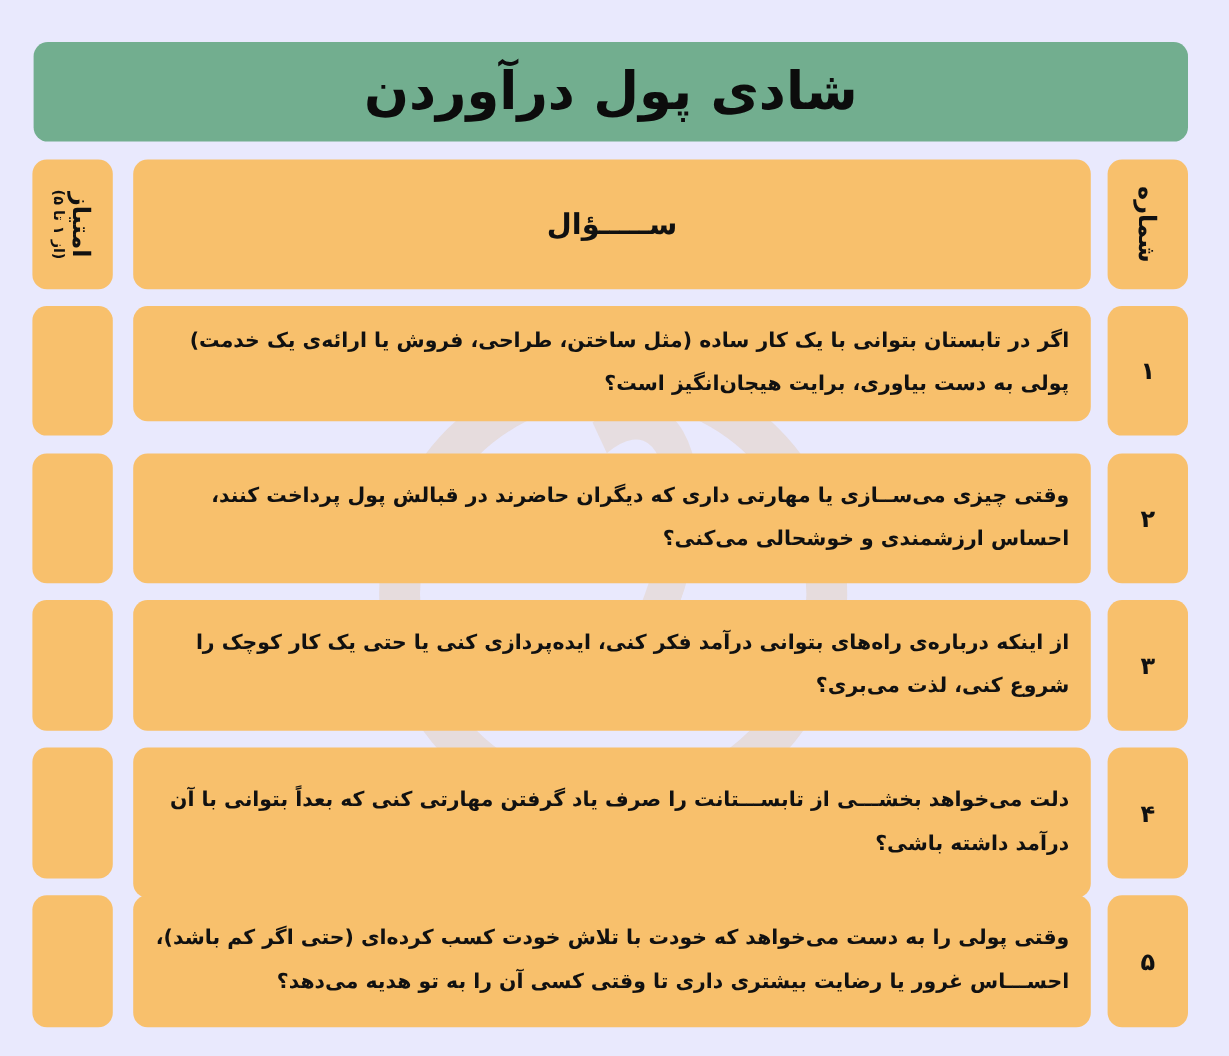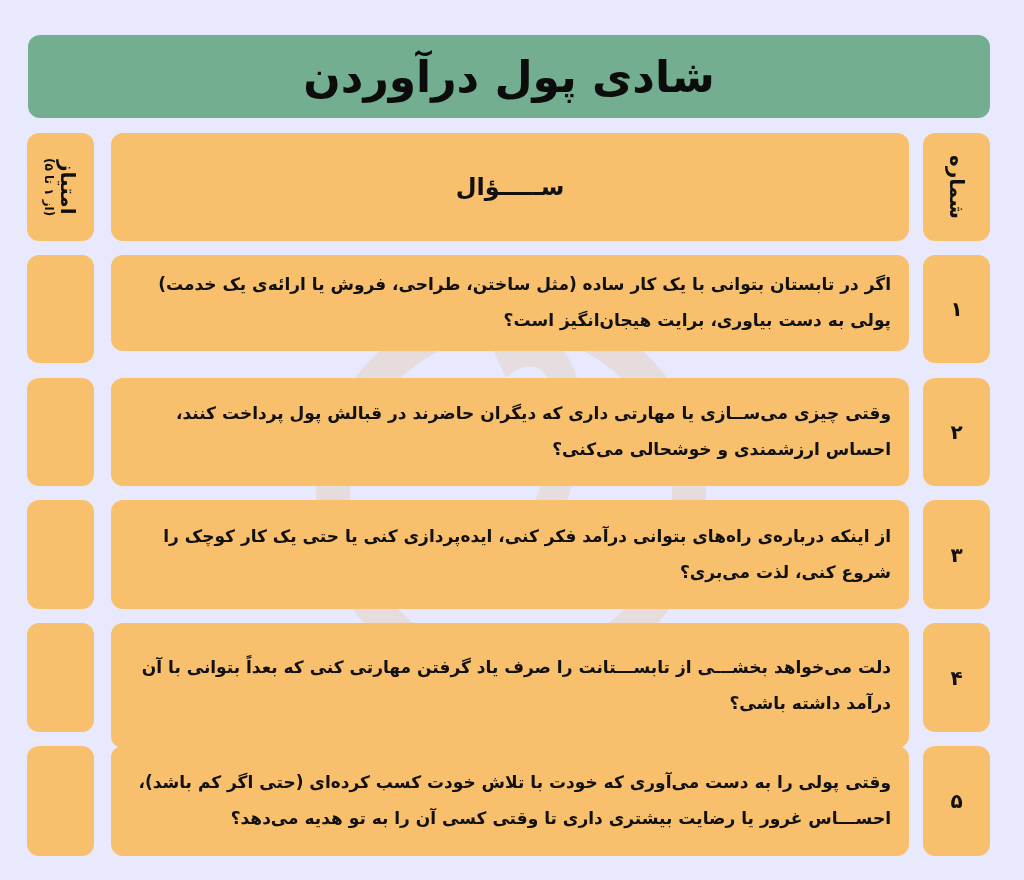--- a/index.html
+++ b/index.html
@@ -188,17 +188,17 @@
   <div class="question-text">دلت می‌خواهد بخشـــی از تابســـتانت را صرف یاد گرفتن مهارتی کنی که بعداً بتوانی با آن درآمد داشته باشی؟</div>
 </div>
 <div class="cell col-number" style="top:623px;height:109px;">
   <div class="num-text">۴</div>
 </div>
 
 <div class="cell col-score" style="top:746px;height:110px;">
   <div class="num-text"></div>
 </div>
 <div class="cell col-question" style="top:746px;height:110px;">
-  <div class="question-text">وقتی پولی را به دست می‌آوری که خودت با تلاش خودت کسب کرده‌ای (حتی اگر کم باشد)، احســـاس غرور یا رضایت بیشتری داری تا وقتی کسی آن را به تو هدیه می‌دهد؟</div>
+  <div class="question-text">وقتی پولی را به دست می‌خواهد که خودت با تلاش خودت کسب کرده‌ای (حتی اگر کم باشد)، احســـاس غرور یا رضایت بیشتری داری تا وقتی کسی آن را به تو هدیه می‌دهد؟</div>
 </div>
 <div class="cell col-number" style="top:746px;height:110px;">
   <div class="num-text">۵</div>
 </div>
 
 </body></html>

